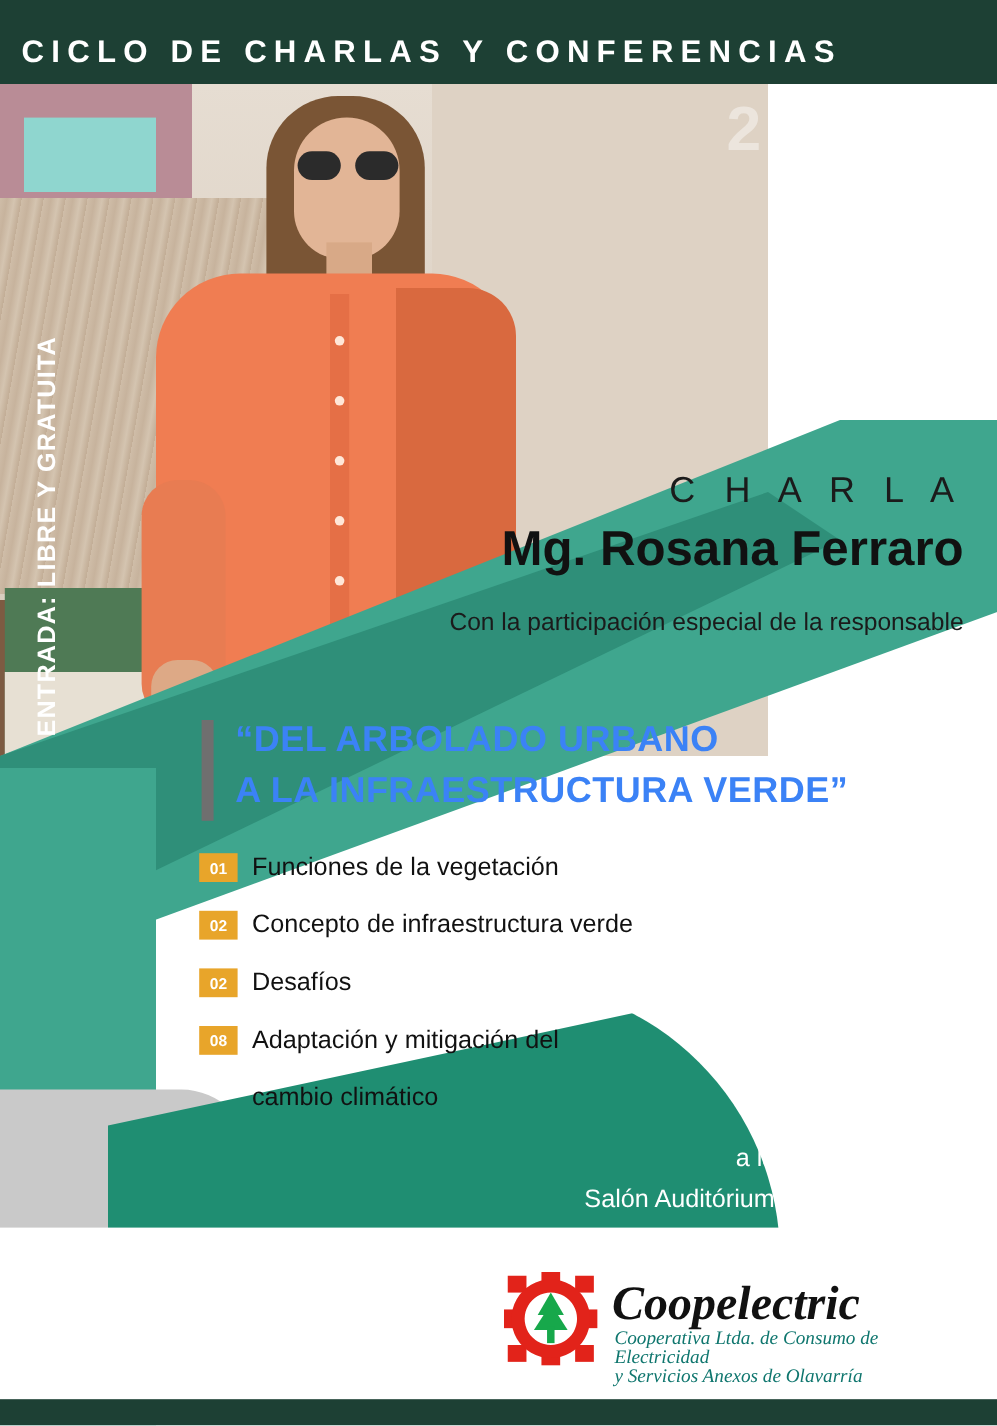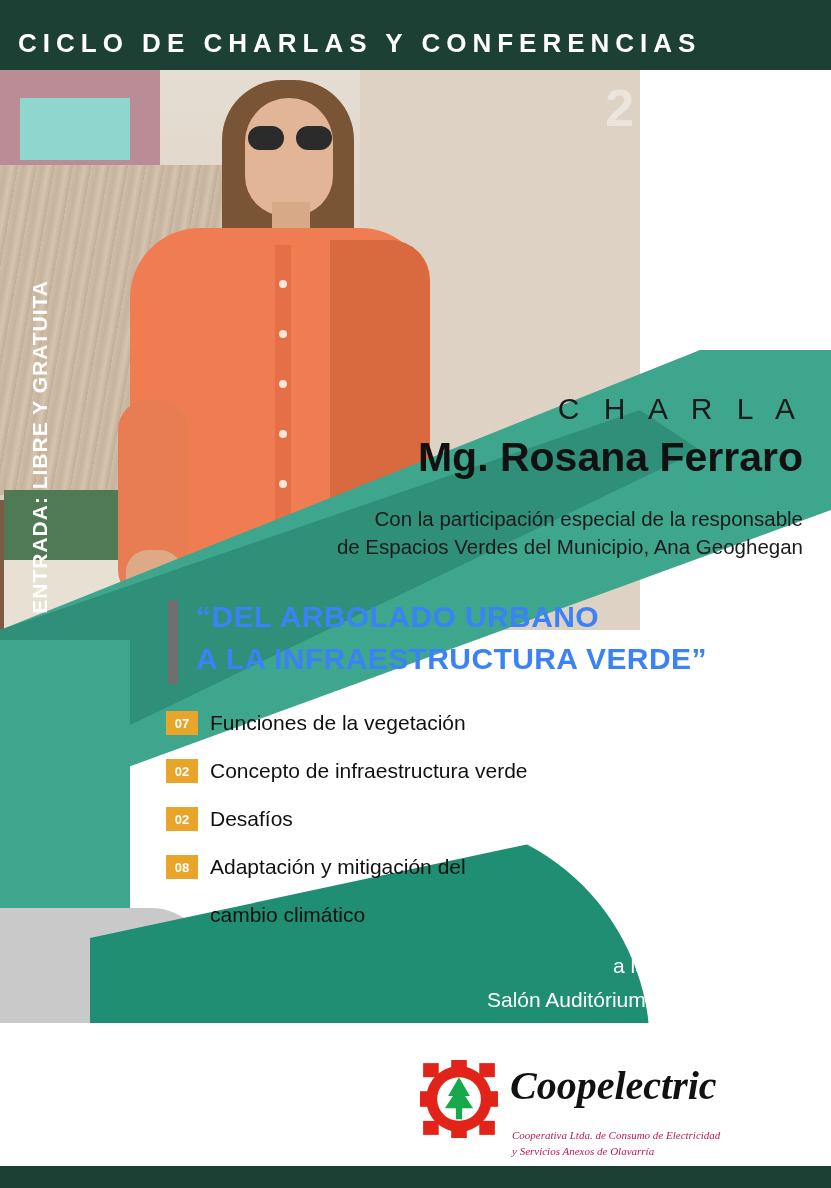--- a/index.html
+++ b/index.html
@@ -275,26 +275,26 @@
   }
   .logo-name {
     position: absolute; left: 90px; top: 6px;
     font-family: "Liberation Serif", serif;
     font-size: 40px; font-weight: bold;
     font-style: italic;
     color: #111111;
     letter-spacing: 0px;
   }
   .logo-sub {
-    position: absolute; left: 92px; top: 71px;
+    position: absolute; left: 92px; top: 52px;
     font-family: "Liberation Serif", serif;
-    font-size: 11px;
+    font-size: 16px;
     font-style: italic;
     line-height: 16px;
-    color: #be185d;
+    color: #0f766e;
     width: 300px;
   }
 </style>
 </head>
 <body>
 
 <div id="poster">
 
   <div class="photo-wrap">
     <div class="photo">
@@ -332,32 +332,31 @@
   <div class="white-under"></div>
 
   <div class="top-bar"></div>
   <div class="top-bar-title">CICLO DE CHARLAS Y CONFERENCIAS</div>
   <div class="year">2022</div>
 
   <div class="charla-label">C H A R L A</div>
   <div class="speaker-name">Mg. Rosana Ferraro</div>
   <div class="participation">
     <div>Con la participación especial de la responsable</div>
-    <div>de Espacios Verdes del Municipio, Ana Geoghegan</div>
   </div>
 
   <div class="title-bar"></div>
   <div class="talk-title">
     <div>“DEL ARBOLADO URBANO</div>
     <div>A LA INFRAESTRUCTURA VERDE”</div>
   </div>
 
   <div class="agenda">
     <div class="agenda-item">
-      <span class="agenda-num">07</span>
+      <span class="agenda-num">01</span>
       <span class="agenda-text">Funciones de la vegetación</span>
     </div>
     <div class="agenda-item">
       <span class="agenda-num">02</span>
       <span class="agenda-text">Concepto de infraestructura verde</span>
     </div>
     <div class="agenda-item">
       <span class="agenda-num">02</span>
       <span class="agenda-text">Desafíos</span>
     </div>

